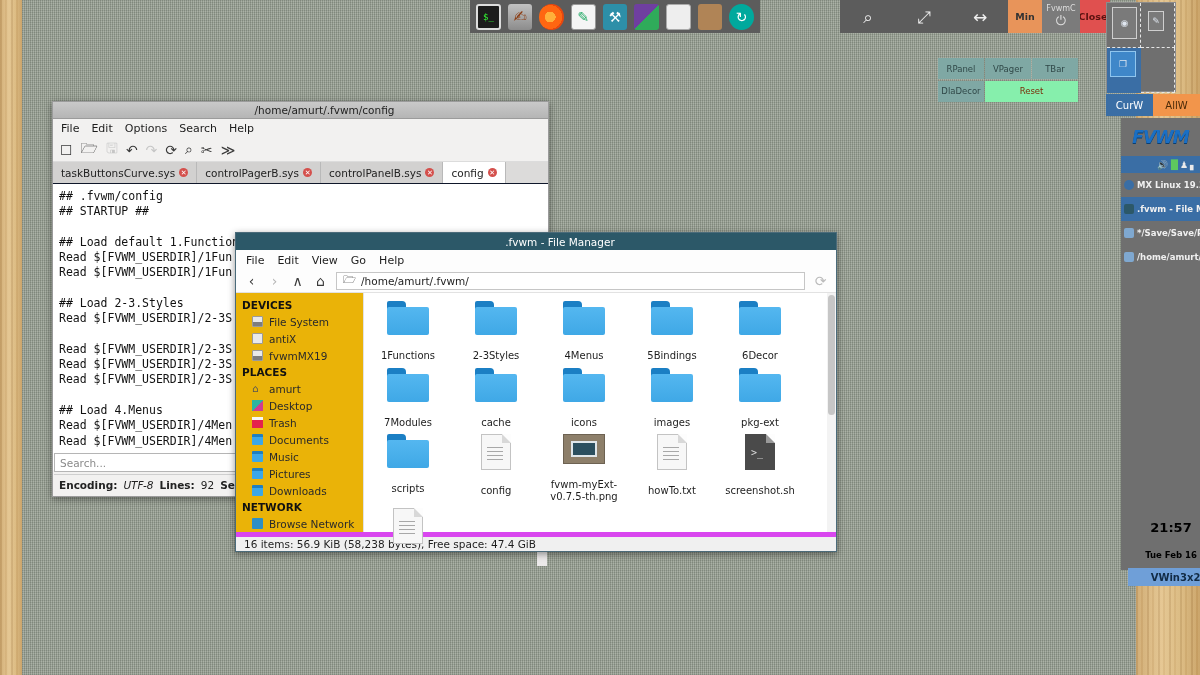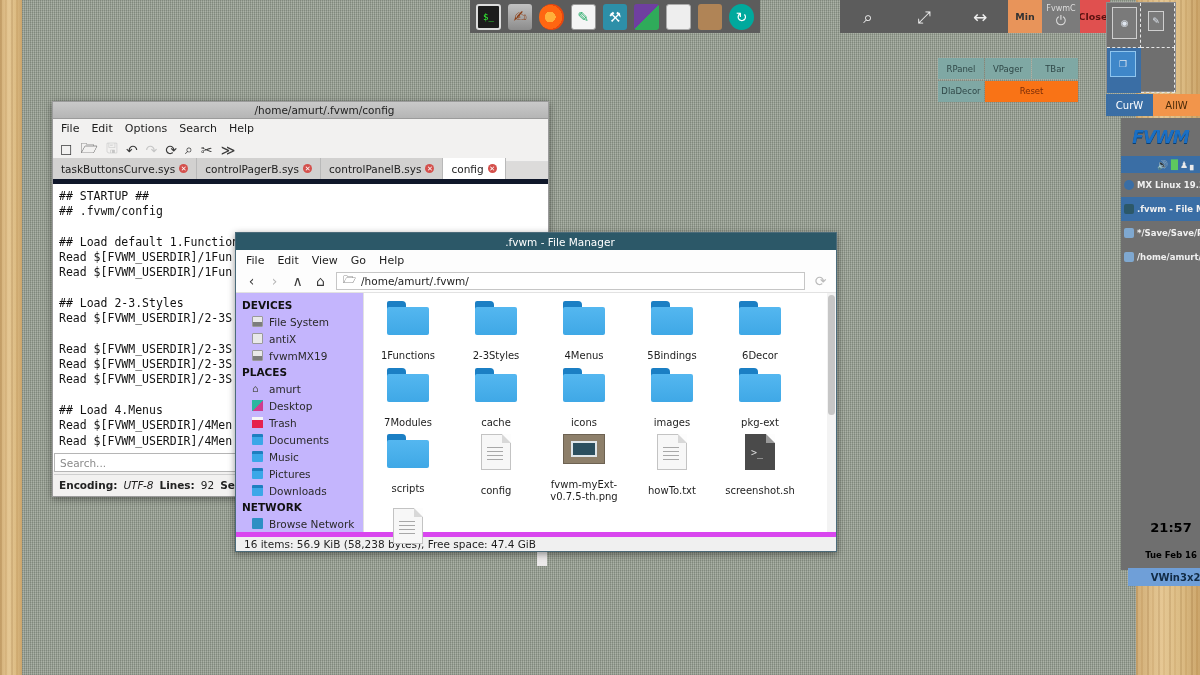--- a/index.html
+++ b/index.html
@@ -59,21 +59,21 @@
     background:#7b7b7b; color:#ddd; display:flex; flex-direction:column;
     align-items:center; justify-content:center; font-size:8px; line-height:1.15; }
   #fvwmc-btn .pw { font-size:13px; }
 
   
   #ctrl-panel { position:absolute; left:938px; top:58px; width:140px; height:44px;
     display:flex; flex-wrap:wrap; gap:1px; }
   .cp-btn { height:21px; background:#7fa8a4; color:#304848; font-size:8.5px;
     display:flex; align-items:center; justify-content:center; }
   .cp-w46 { width:46px; }
-  .cp-reset { width:93px; background:#f97316; color:#7a2c08; }
+  .cp-reset { width:93px; background:#86efac; color:#7a2c08; }
 
   
   #pager { position:absolute; left:1106px; top:2px; width:70px; height:90px;
     background:#6f6f6f; border:1px solid #8c8c8c; }
   .pg-cell { position:absolute; border-right:1px dashed #e6e6e6; border-bottom:1px dashed #e6e6e6; }
   #pg-active { position:absolute; left:0; top:45px; width:34px; height:45px; background:#3a6ea5; }
   .mini-win { position:absolute; border:1px solid #cfcfcf; background:#7a7a7a;
               display:flex; align-items:center; justify-content:center; font-size:9px; color:#dfe6ef;}
   #pager-row { position:absolute; left:1106px; top:94px; width:94px; height:22px; display:flex; }
   .pgr-btn { flex:1; display:flex; align-items:center; justify-content:center;
@@ -111,21 +111,21 @@
   
   #editor { left:52px; top:101px; width:497px; height:396px; background:#f2f1f0;
     border:1px solid #9b9b9b; }
   #editor .titlebar { background:linear-gradient(#c9c9c9,#b5b5b5); color:#222;
     border-bottom:1px solid #9b9b9b; }
   .menubar { height:19px; display:flex; align-items:center; gap:12px; padding-left:8px;
     font-size:11px; color:#1d1d1d; background:#f2f1f0; }
   #ed-toolbar { height:24px; display:flex; align-items:center; gap:8px; padding-left:7px;
     font-size:14px; color:#3a3a3a; border-bottom:1px solid #dcdcdc; background:#f2f1f0; }
   #ed-tabs { height:22px; display:flex; align-items:flex-end; background:#dcdbda;
-    border-bottom:5px solid #0f172a; }
+    border-bottom:1px solid #0f172a; }
   .ed-tab { height:21px; display:flex; align-items:center; gap:4px; padding:0 8px;
     font-size:10.5px; color:#222; background:#d2d1d0; border-right:1px solid #b9b9b9; }
   .ed-tab.active { background:#fff; }
   .tab-x { width:9px; height:9px; border-radius:50%; background:#d4504c; color:#fff;
     font-size:7px; display:flex; align-items:center; justify-content:center; }
   #ed-body { height:286px; background:#fff; padding:5px 0 0 6px; overflow:hidden;
     font-family:"DejaVu Sans Mono", monospace; font-size:11.5px; color:#111; line-height:1.33; }
   #ed-body div { white-space:pre; }
   #ed-search { position:absolute; left:1px; bottom:24px; width:197px; height:19px;
     background:#fff; border:1px solid #b5b5b5; display:flex; align-items:center;
@@ -145,21 +145,21 @@
   #fm .titlebar { background:#2c5868; }
   #fm-menubar { height:20px; display:flex; align-items:center; gap:13px; padding-left:10px;
     font-size:11px; color:#1d1d1d; background:#fdfdfd; }
   #fm-pathbar { height:22px; display:flex; align-items:center; gap:8px; padding:0 8px;
     background:#fdfdfd; }
   .nav-btn { font-size:14px; color:#3c3c3c; width:15px; text-align:center; }
   .nav-btn.dim { color:#b6b6b6; }
   #fm-pathfield { flex:1; height:18px; background:#fff; border:1px solid #c6c6c6;
     display:flex; align-items:center; gap:5px; padding:0 6px; font-size:10.5px; color:#1d1d1d; }
   #fm-main { display:flex; height:240px; border-top:1px solid #e2e2e2; }
-  #fm-side { width:128px; background:#c4b5fd; border-right:1px solid #e2e2e2;
+  #fm-side { width:128px; background:#eab308; border-right:1px solid #e2e2e2;
     padding:4px 0; overflow:hidden; }
   .side-head { font-size:10.5px; font-weight:bold; color:#111; padding:2px 0 2px 6px; }
   .side-item { height:17px; display:flex; align-items:center; gap:6px; padding-left:16px;
     font-size:10.5px; color:#2a2a2a; }
   .si-ico { width:11px; height:11px; flex:none; }
   .ico-drive { background:#e9e9e9; border:1px solid #9a9a9a; border-radius:1px;
     box-shadow:inset 0 -4px 0 #7d7d7d; }
   .ico-drive.plain { box-shadow:none; }
   .ico-home { color:#555; font-size:10px; line-height:11px; }
   .ico-desk { background:linear-gradient(135deg,#2ab5a0 50%,#cf3d8f 50%); }
@@ -315,22 +315,22 @@
     <div class="ed-tab">
       <span>controlPanelB.sys</span>
       <span class="tab-x">✕</span>
     </div>
     <div class="ed-tab active">
       <span>config</span>
       <span class="tab-x">✕</span>
     </div>
   </div>
   <div id="ed-body">
+    <div>## .fvwm/config</div>
     <div>## STARTUP ##</div>
-    <div>## .fvwm/config</div>
     <div>&nbsp;</div>
     <div>## Load default 1.Function</div>
     <div>Read $[FVWM_USERDIR]/1Fun</div>
     <div>Read $[FVWM_USERDIR]/1Fun</div>
     <div>&nbsp;</div>
     <div>## Load 2-3.Styles</div>
     <div>Read $[FVWM_USERDIR]/2-3S</div>
     <div>&nbsp;</div>
     <div>Read $[FVWM_USERDIR]/2-3S</div>
     <div>Read $[FVWM_USERDIR]/2-3S</div>

